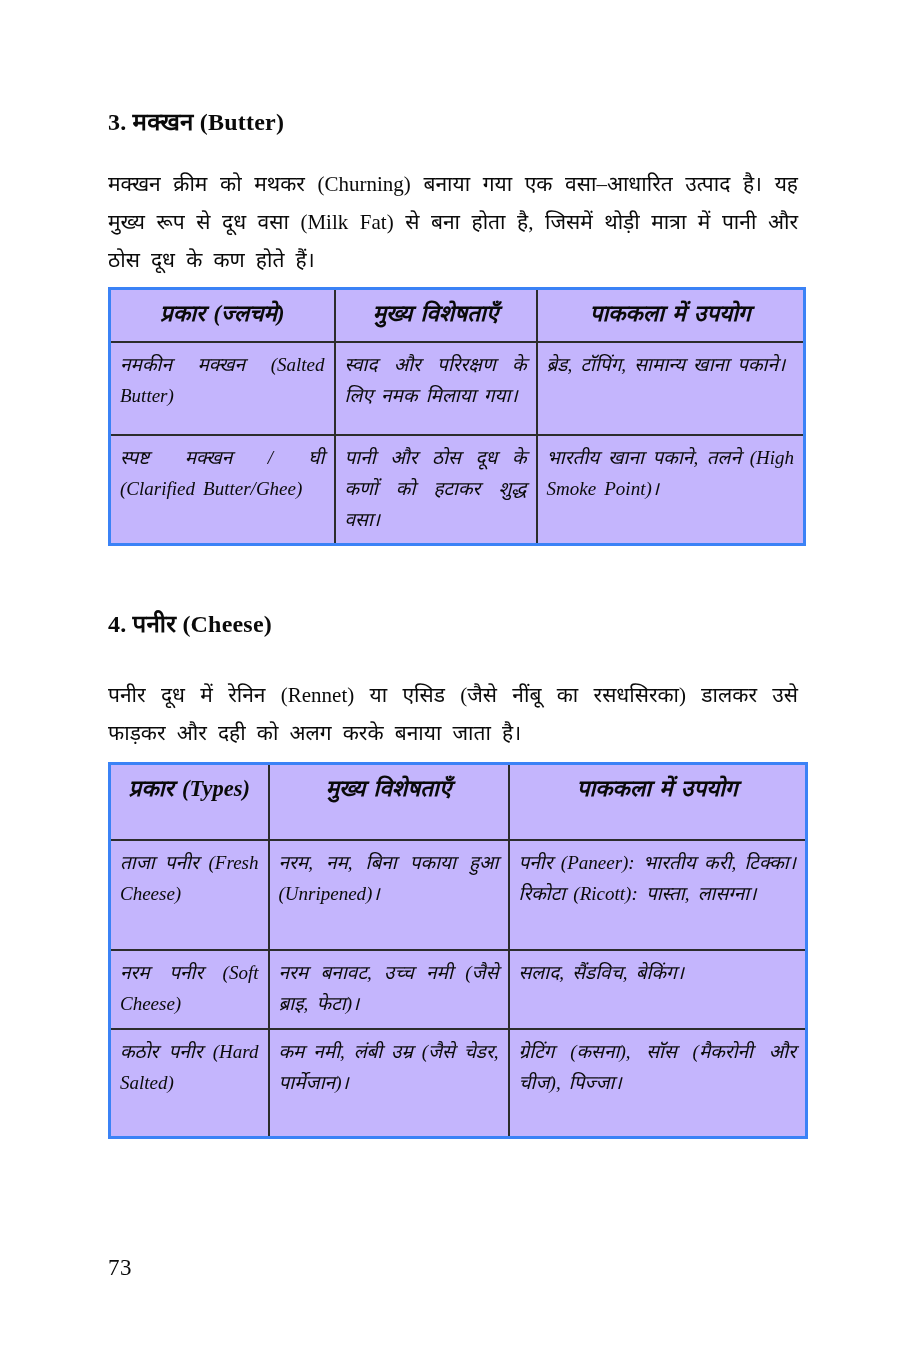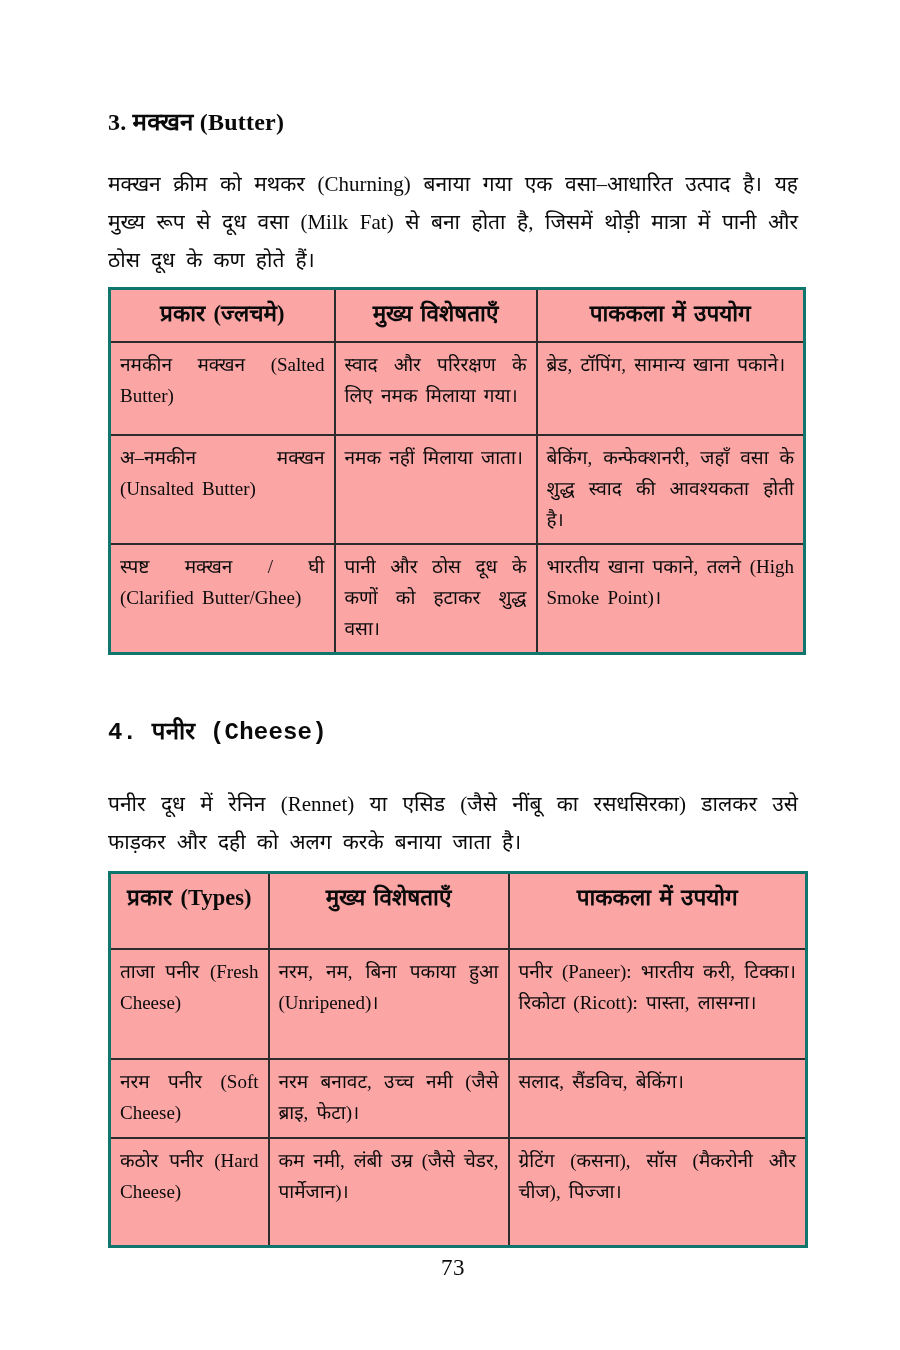--- a/index.html
+++ b/index.html
@@ -25,22 +25,23 @@
     margin-top: 27px;
     width: 690px;
     font-size: 21px;
     line-height: 38px;
     text-align: justify;
     word-spacing: 0.28em;
   }
   table.doc-table {
     border-collapse: collapse;
     table-layout: fixed;
-    border: 3px solid #0f766e;
-    background: #fca5a5;
+    border: 3px solid #3b82f6;
+    background: #c4b5fd;
+    font-style: italic;
   }
   table.doc-table th, table.doc-table td {
     border: 2px solid #2c2c2c;
   }
   table.doc-table th {
     font-size: 22.5px;
     font-weight: bold;
     text-align: center;
     vertical-align: top;
     padding: 8px 6px 4px;
@@ -66,28 +67,27 @@
   #butter-table tr.r3    { height: 100px; }
   
   #cheese-table { margin-top: 10px; width: 697px; }
   #cheese-table col.c1 { width: 159px; }
   #cheese-table col.c2 { width: 240px; }
   #cheese-table col.c3 { width: 298px; }
   #cheese-table tr.hdr { height: 77px; }
   #cheese-table tr.r1  { height: 110px; }
   #cheese-table tr.r2  { height: 79px; margin-top: 24px; }
   #cheese-table tr.r3  { height: 108px; }
-  .section-cheese .section-heading { margin-top: 62px; font-family: Liberation Mono, monospace; }
+  .section-cheese .section-heading { margin-top: 62px; }
   .section-cheese .para { margin-top: 36px; }
   .page-number {
     position: absolute;
     top: 1255px;
     left: 108px;
     width: 690px;
-    text-align: center;
     font-size: 23px;
     letter-spacing: 0.5px;
   }
 </style>
 </head>
 <body>
 
 <div class="page">
 
   <div class="section section-butter">
@@ -103,25 +103,20 @@
       <tbody>
         <tr class="hdr">
           <th>प्रकार (ज्लचमे)</th>
           <th>मुख्य विशेषताएँ</th>
           <th>पाककला में उपयोग</th>
         </tr>
         <tr class="r1">
           <td>नमकीन मक्खन (Salted Butter)</td>
           <td>स्वाद और परिरक्षण के लिए नमक मिलाया गया।</td>
           <td>ब्रेड, टॉपिंग, सामान्य खाना पकाने।</td>
-        </tr>
-        <tr class="r2">
-          <td>अ–नमकीन मक्खन (Unsalted Butter)</td>
-          <td>नमक नहीं मिलाया जाता।</td>
-          <td>बेकिंग, कन्फेक्शनरी, जहाँ वसा के शुद्ध स्वाद की आवश्यकता होती है।</td>
         </tr>
         <tr class="r3">
           <td>स्पष्ट मक्खन / घी (Clarified Butter/Ghee)</td>
           <td>पानी और ठोस दूध के कणों को हटाकर शुद्ध वसा।</td>
           <td>भारतीय खाना पकाने, तलने (High Smoke Point)।</td>
         </tr>
       </tbody>
     </table>
   </div>
 
@@ -145,21 +140,21 @@
           <td>ताजा पनीर (Fresh Cheese)</td>
           <td>नरम, नम, बिना पकाया हुआ (Unripened)।</td>
           <td>पनीर (Paneer): भारतीय करी, टिक्का। रिकोटा (Ricott): पास्ता, लासग्ना।</td>
         </tr>
         <tr class="r2">
           <td>नरम पनीर (Soft Cheese)</td>
           <td>नरम बनावट, उच्च नमी (जैसे ब्राइ, फेटा)।</td>
           <td>सलाद, सैंडविच, बेकिंग।</td>
         </tr>
         <tr class="r3">
-          <td>कठोर पनीर (Hard Cheese)</td>
+          <td>कठोर पनीर (Hard Salted)</td>
           <td>कम नमी, लंबी उम्र (जैसे चेडर, पार्मेजान)।</td>
           <td>ग्रेटिंग (कसना), सॉस (मैकरोनी और चीज), पिज्जा।</td>
         </tr>
       </tbody>
     </table>
   </div>
 
   <div class="page-number">73</div>
 </div>
 

